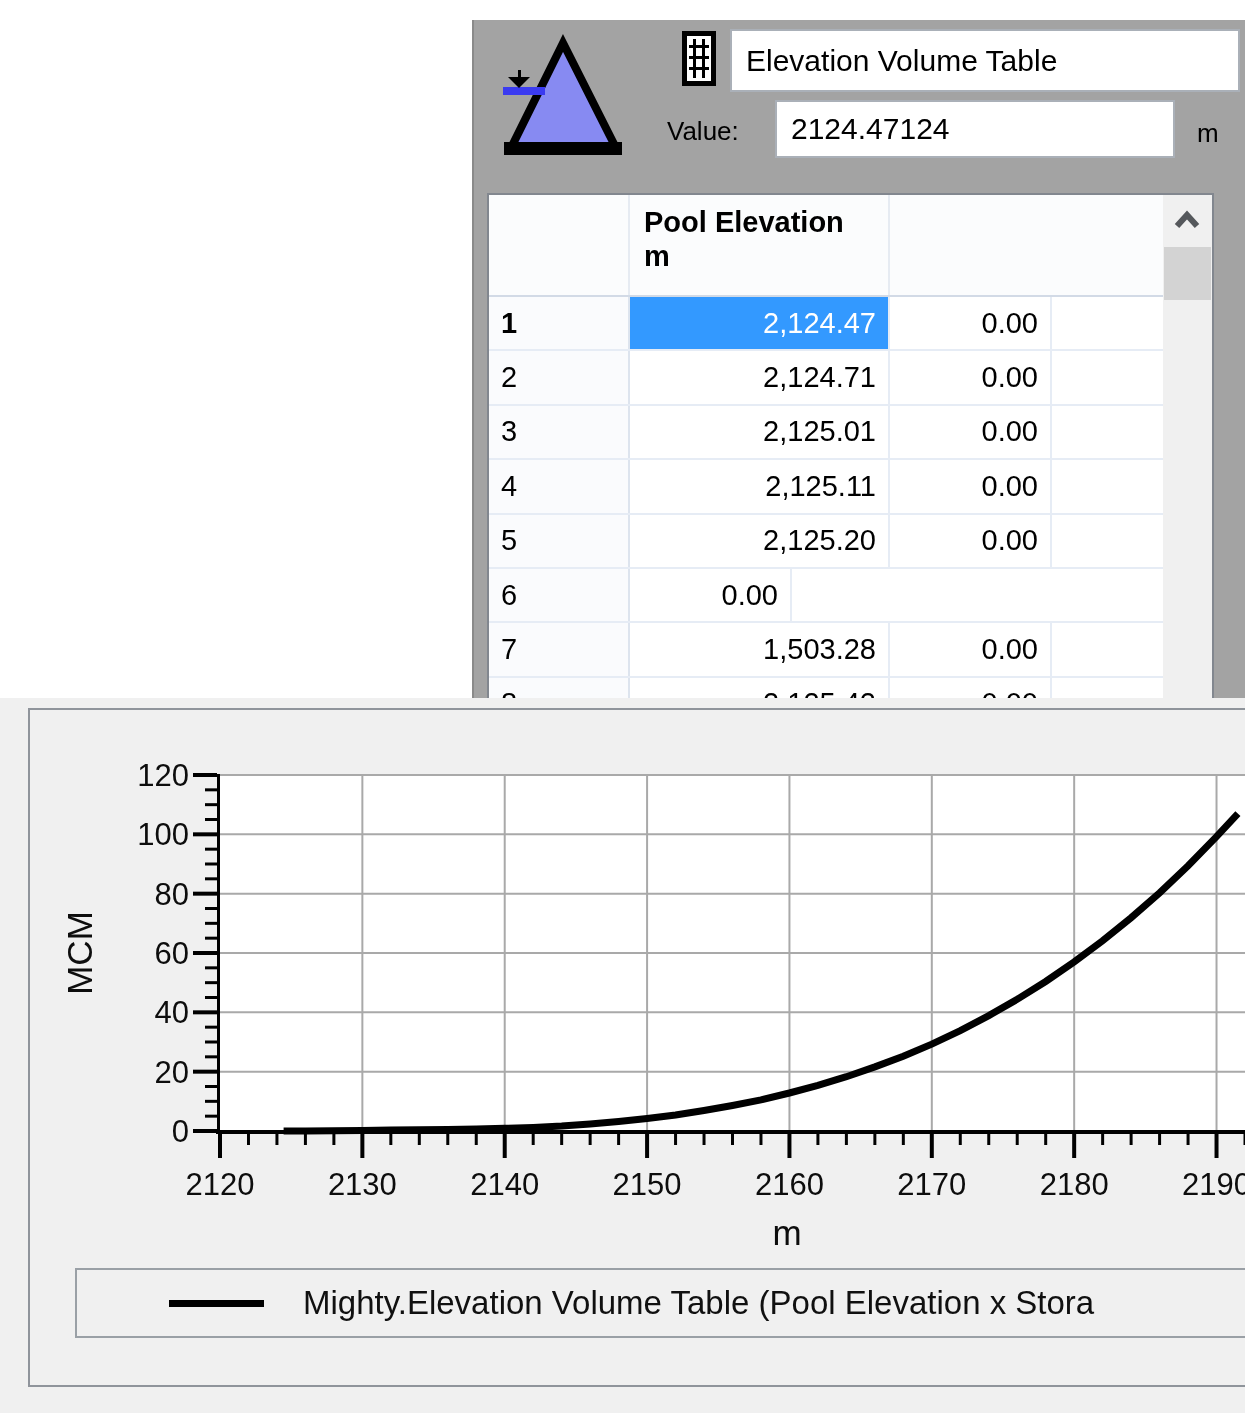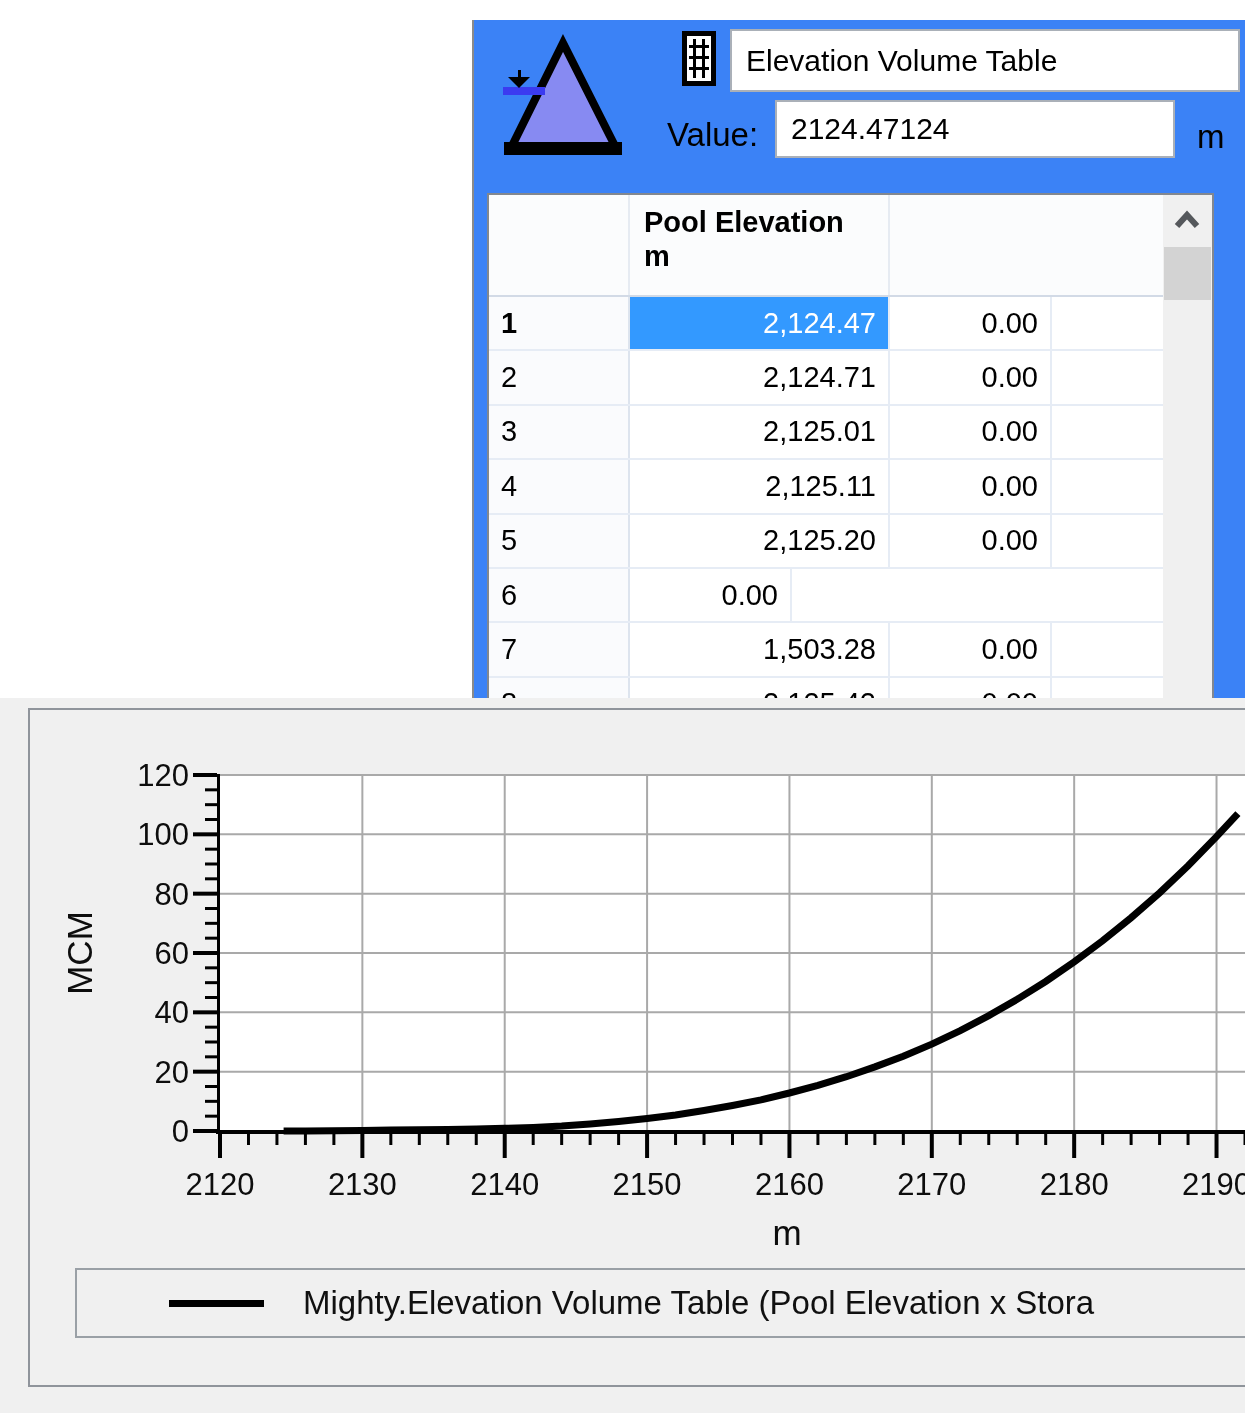--- a/index.html
+++ b/index.html
@@ -2,30 +2,30 @@
 <html><head>
 <meta charset="utf-8">
 <style>
   html,body { margin:0; padding:0; }
   #screen {
     position:relative; width:1245px; height:1413px; background:#ffffff;
     font-family:"Liberation Sans", sans-serif; overflow:hidden; color:#000;
   }
   
   .pane-divider { position:absolute; left:472px; top:20px; width:2px; height:678px; background:#8a8a8a; }
-  .editor-pane { position:absolute; left:474px; top:20px; width:771px; height:678px; background:#3b82f6; overflow:hidden; }
+  .editor-pane { position:absolute; left:474px; top:20px; width:771px; height:678px; background:#a3a3a3; overflow:hidden; }
   .res-icon { position:absolute; left:22px; top:13px; }
   .grid-icon { position:absolute; left:208px; top:11px; }
   .field {
     position:absolute; background:#fff; border:2px solid #aab0b8; box-sizing:border-box;
     display:flex; align-items:center; font-size:30px; padding-left:14px; white-space:nowrap; overflow:hidden;
   }
   .title-field { left:256px; top:9px; width:510px; height:63px; }
   .value-field { left:301px; top:80px; width:400px; height:58px; }
-  .plain-label { position:absolute; font-size:33px; }
+  .plain-label { position:absolute; font-size:26px; }
   .value-label { left:193px; top:96px; }
   .unit-label { left:723px; top:98px; }
   
   .evt-table {
     position:absolute; left:13px; top:173px; width:727px; height:560px;
     background:#fff; border:2px solid #82878f; box-sizing:border-box; overflow:hidden;
   }
   .t-header { display:flex; height:102px; background:#fbfcfd; border-bottom:2px solid #d2dae6; box-sizing:border-box; }
   .hc { box-sizing:border-box; font-size:29px; line-height:1.18; padding:10px 0 0 14px; border-right:2px solid #e6ebf2; }
   .hc.bold { font-weight:bold; }

